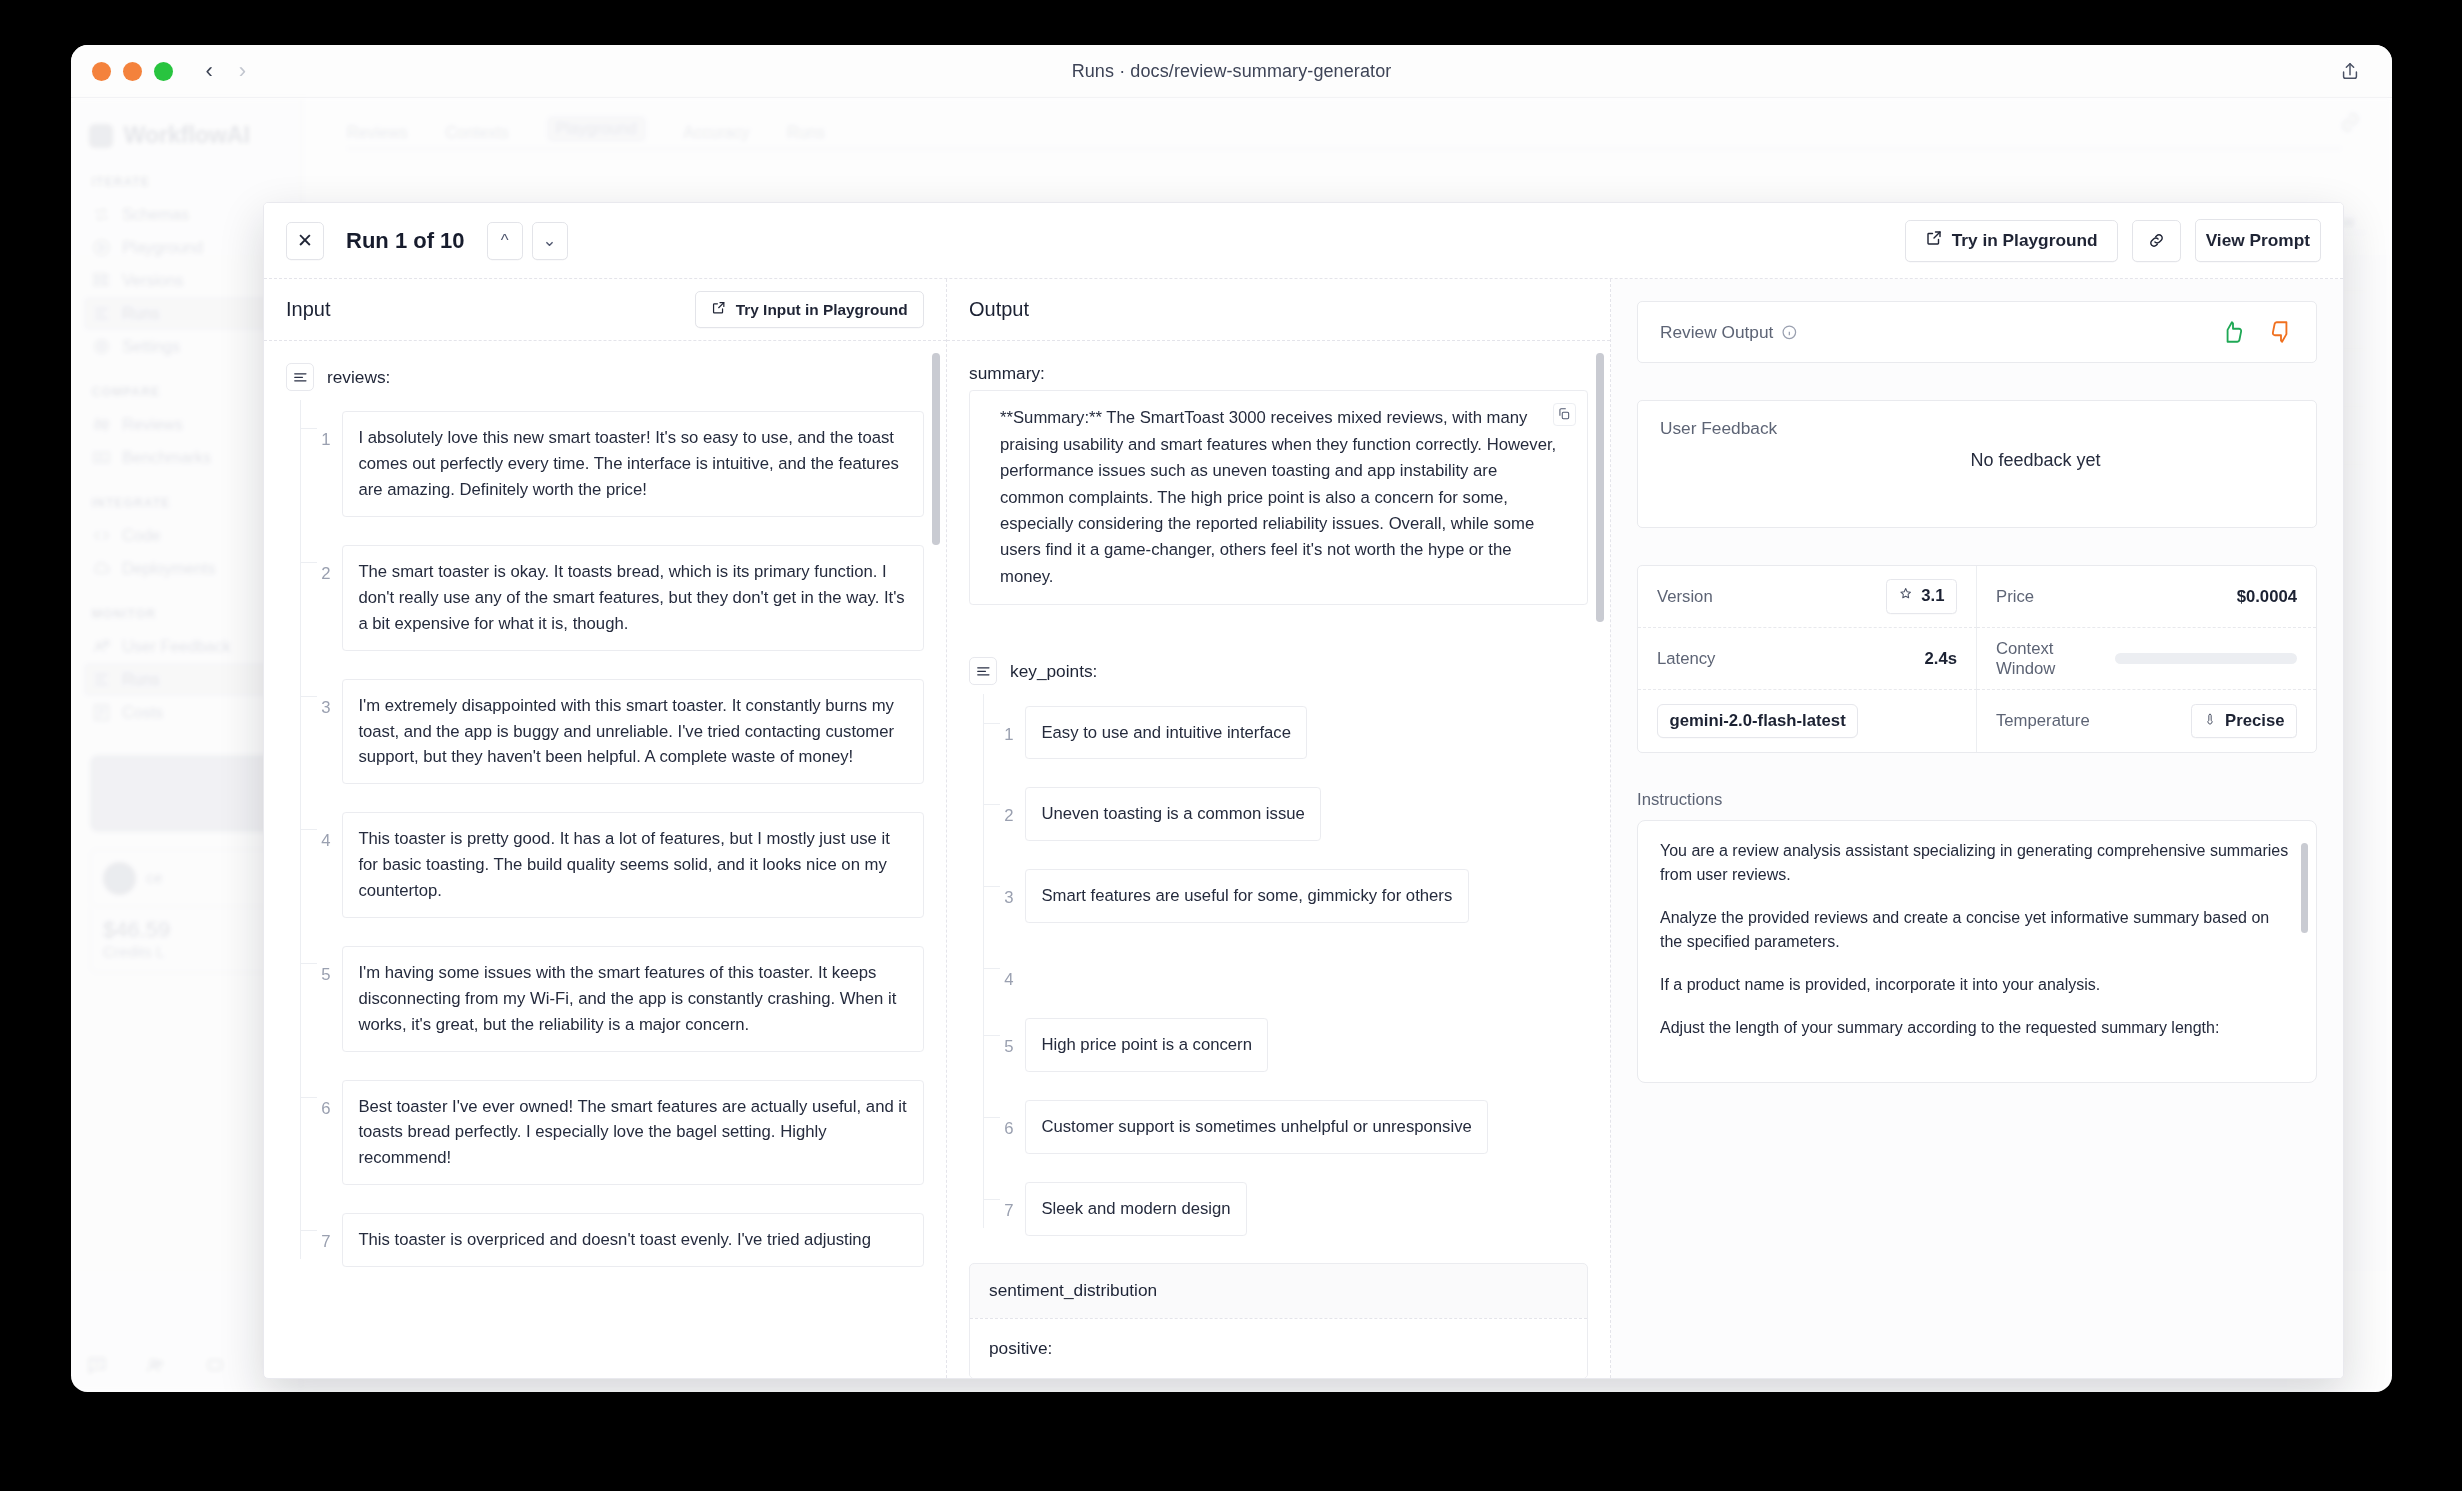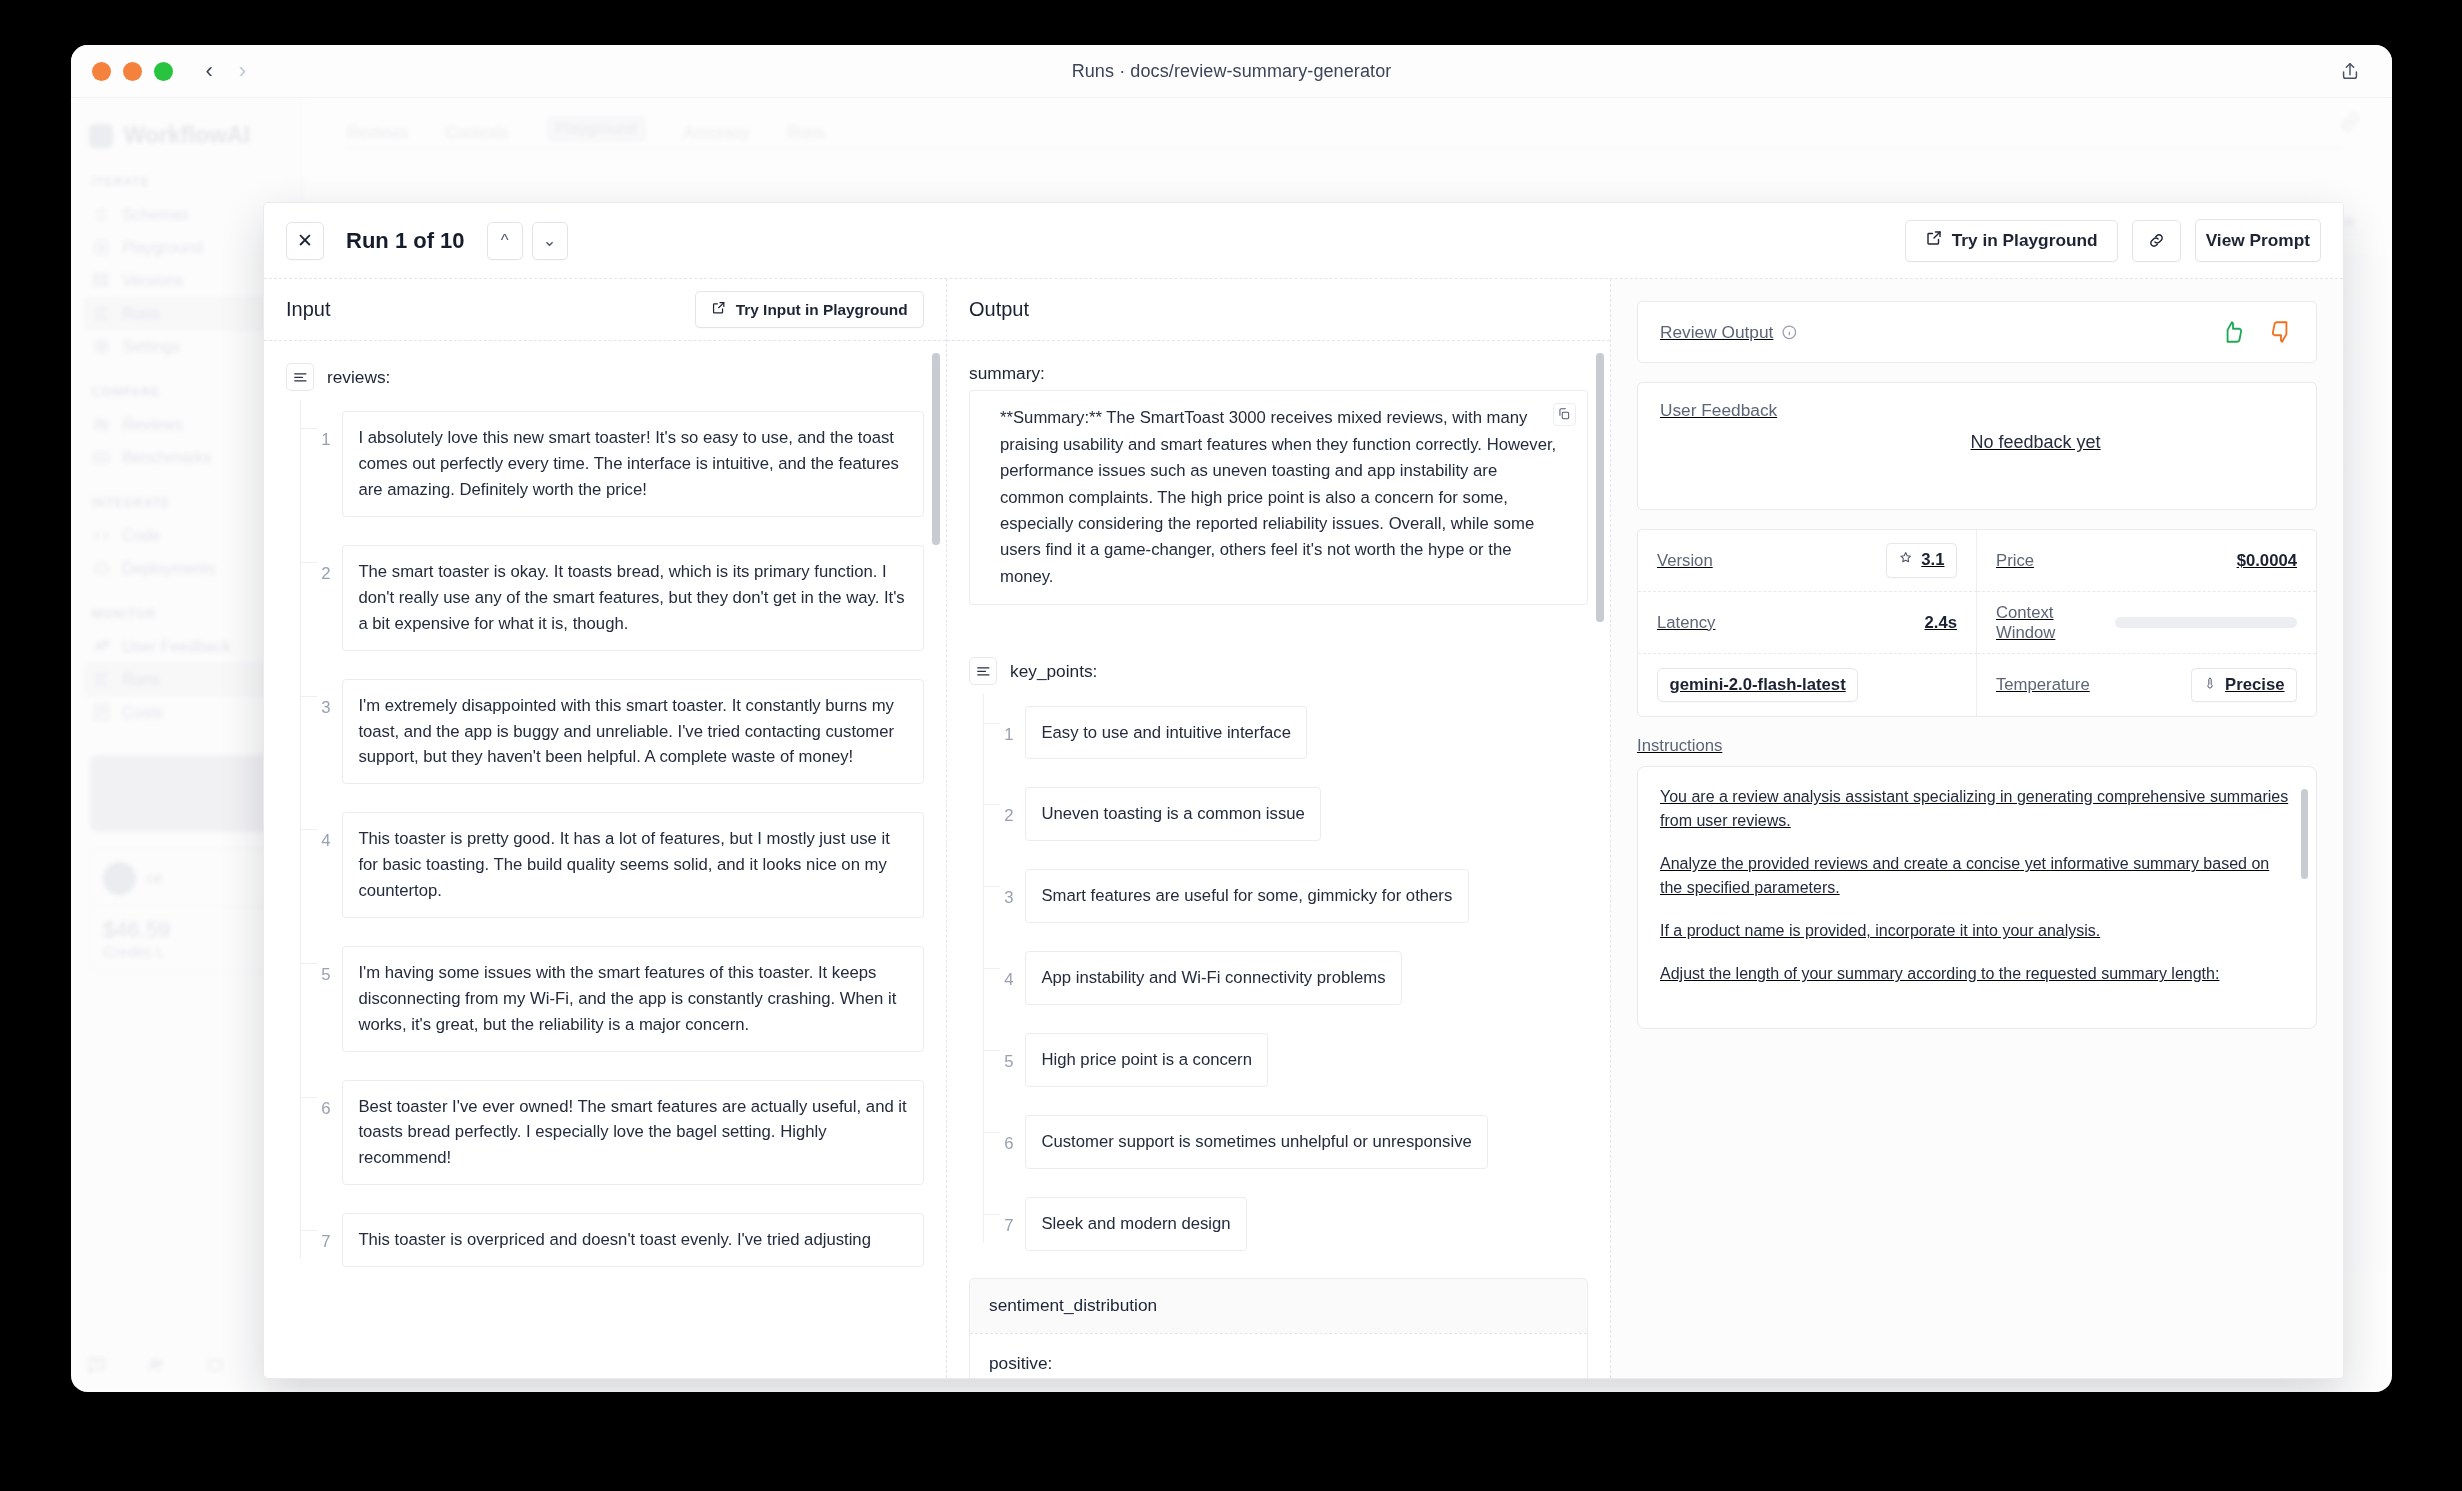--- a/index.html
+++ b/index.html
@@ -184,21 +184,21 @@
   #sentimentCard {
     margin: 13px 0 0 0;
     border: 0.6px solid #ebecf0; border-radius: 5.1px; background: #fafafb;
     overflow: hidden;
   }
   #sentimentCard .sHead { padding: 16.7px 19px; font-size: 17.3px; color: #1e2436; }
   #sentimentCard .sBody { border-top: 0.6px dashed #e4e4ea; background: #fff; padding: 19px; }
   .sKey { font-size: 17.3px; color: #1e2436; }
 
   
-  #colSide { padding: 22px 26px; gap: 0; text-decoration: underline; }
+  #colSide { padding: 22px 26px; gap: 18px; }
   .sideCard { border: 0.6px solid #e9eaee; border-radius: 5.1px; background: #fff; }
   #reviewOutputCard { height: 62px; display: flex; align-items: center; padding: 0 22px; }
   #reviewOutputLabel { font-size: 17.3px; color: #5d6475; }
   #infoIcon { width: 16.7px; height: 16.7px; margin-left: 7.7px; color: #9aa0b0; }
   #thumbWrap { margin-left: auto; display: flex; gap: 22px; }
   .thumb { width: 26px; height: 26px; }
   .thumb.up { color: #1fa855; }
   .thumb.down { color: #f0701f; }
 
   #userFeedbackCard { margin-top: 19px; height: 128px; padding: 16.7px 22px; display: flex; flex-direction: row; }
@@ -565,21 +565,20 @@
             <div class="item">
               <div class="itemNum">2</div>
               <div class="itemBox inline">Uneven toasting is a common issue</div>
             </div>
             <div class="item">
               <div class="itemNum">3</div>
               <div class="itemBox inline">Smart features are useful for some, gimmicky for others</div>
             </div>
             <div class="item">
               <div class="itemNum">4</div>
-              <div class="itemBox inline">App instability and Wi-Fi connectivity problems</div>
             </div>
             <div class="item">
               <div class="itemNum">5</div>
               <div class="itemBox inline">High price point is a concern</div>
             </div>
             <div class="item">
               <div class="itemNum">6</div>
               <div class="itemBox inline">Customer support is sometimes unhelpful or unresponsive</div>
             </div>
             <div class="item">

